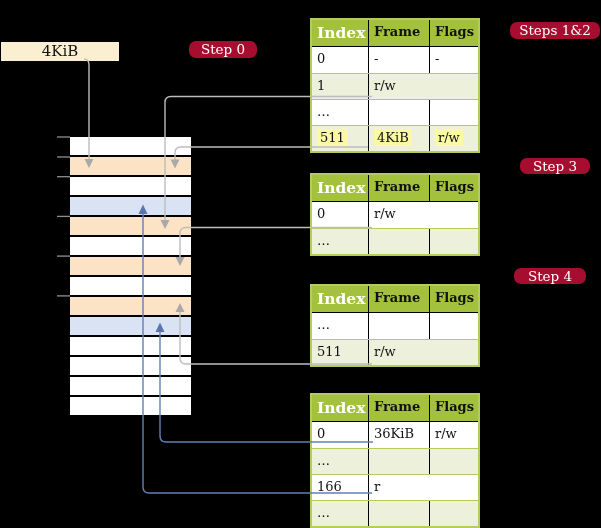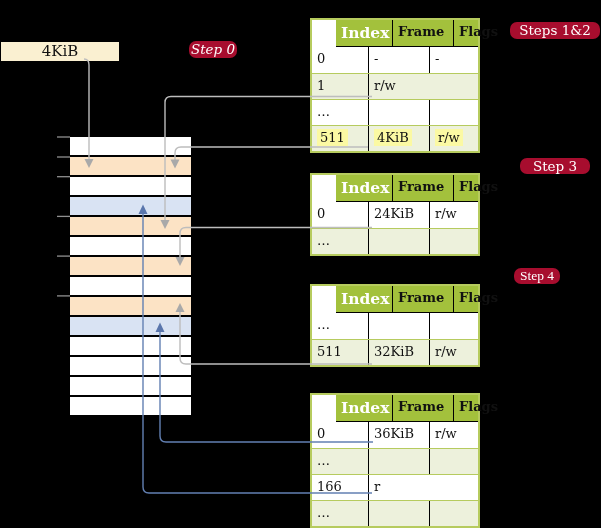--- a/index.html
+++ b/index.html
@@ -13,39 +13,39 @@
     font-family:"DejaVu Serif","Liberation Serif",serif;overflow:hidden;}
 
   
   .cr3{position:absolute;left:1px;top:42px;width:118px;height:19px;
     background:var(--cream);color:var(--ink);font-size:15px;line-height:19px;
     text-align:center;}
 
   
   .step{position:absolute;background:var(--label-red);color:#fff;
     border-radius:7px;text-align:center;font-size:13.5px;}
-  .step0{left:189px;top:41px;width:48px;height:17px;line-height:17px;font-style:italic;}
+  .step0{left:189px;top:41px;width:68px;height:17px;line-height:17px;}
   .steps12{left:510px;top:22px;width:90px;height:17px;line-height:17px;}
   .step3{left:520px;top:158px;width:70px;height:16px;line-height:16px;}
-  .step4{left:514px;top:268px;width:46px;height:16px;line-height:16px;font-family:Liberation Serif, serif;}
+  .step4{left:514px;top:268px;width:72px;height:16px;line-height:16px;}
 
   
   .mem{position:absolute;left:70px;top:137px;width:121px;height:278px;
     display:flex;flex-direction:column;}
   .mem-row{flex:1 1 0;border-bottom:2px solid #000;box-sizing:border-box;}
   .mem-row:last-child{border-bottom:none;}
   .mem-row[data-kind="free"]{background:var(--mem-white);}
   .mem-row[data-kind="table"]{background:var(--mem-orange);}
   .mem-row[data-kind="frame"]{background:var(--mem-blue);}
 
   
   .ptable{position:absolute;left:310px;width:170px;box-sizing:border-box;
     border:2px solid var(--table-border);background:#fff;}
   .thead{display:grid;grid-template-columns:56px 61px 49px;height:27px;
-    background:var(--header-green);border-bottom:1.5px solid #000;box-sizing:border-box;margin-left:24px;}
+    background:var(--header-green);border-bottom:1.5px solid #000;box-sizing:border-box;}
   .th{color:#fff;font-weight:bold;font-size:15.5px;line-height:25px;
     padding-left:5px;box-sizing:border-box;overflow:hidden;}
   .trow{display:grid;grid-template-columns:56px 61px 49px;height:26px;box-sizing:border-box;}
   .trow + .trow{border-top:1px solid var(--table-border);}
   .trow[data-shade="green"]{background:var(--row-green);}
   .trow[data-shade="white"]{background:var(--row-white);}
   .td{font-size:13px;line-height:24px;padding-left:5px;color:var(--ink);
     box-sizing:border-box;overflow:hidden;white-space:nowrap;}
   .td:nth-child(2),.td:nth-child(3){border-left:1.5px solid #000;}
   .cell-text[data-hl="true"]{background:var(--hl);padding:1px 3px;}
@@ -111,21 +111,20 @@
   </div>
 
   <div class="ptable t2">
     <div class="thead">
       <div class="th">Index</div>
       <div class="th td">Frame</div>
       <div class="th td">Flags</div>
     </div>
     <div class="trow" data-shade="white">
       <div class="td">0</div>
-      <div class="td">24KiB</div>
       <div class="td">r/w</div>
     </div>
     <div class="trow" data-shade="green">
       <div class="td">…</div>
       <div class="td"></div>
       <div class="td"></div>
     </div>
   </div>
 
   <div class="ptable t3">
@@ -134,21 +133,20 @@
       <div class="th td">Frame</div>
       <div class="th td">Flags</div>
     </div>
     <div class="trow" data-shade="white">
       <div class="td">…</div>
       <div class="td"></div>
       <div class="td"></div>
     </div>
     <div class="trow" data-shade="green">
       <div class="td">511</div>
-      <div class="td">32KiB</div>
       <div class="td">r/w</div>
     </div>
   </div>
 
   <div class="ptable t4">
     <div class="thead">
       <div class="th">Index</div>
       <div class="th td">Frame</div>
       <div class="th td">Flags</div>
     </div>

